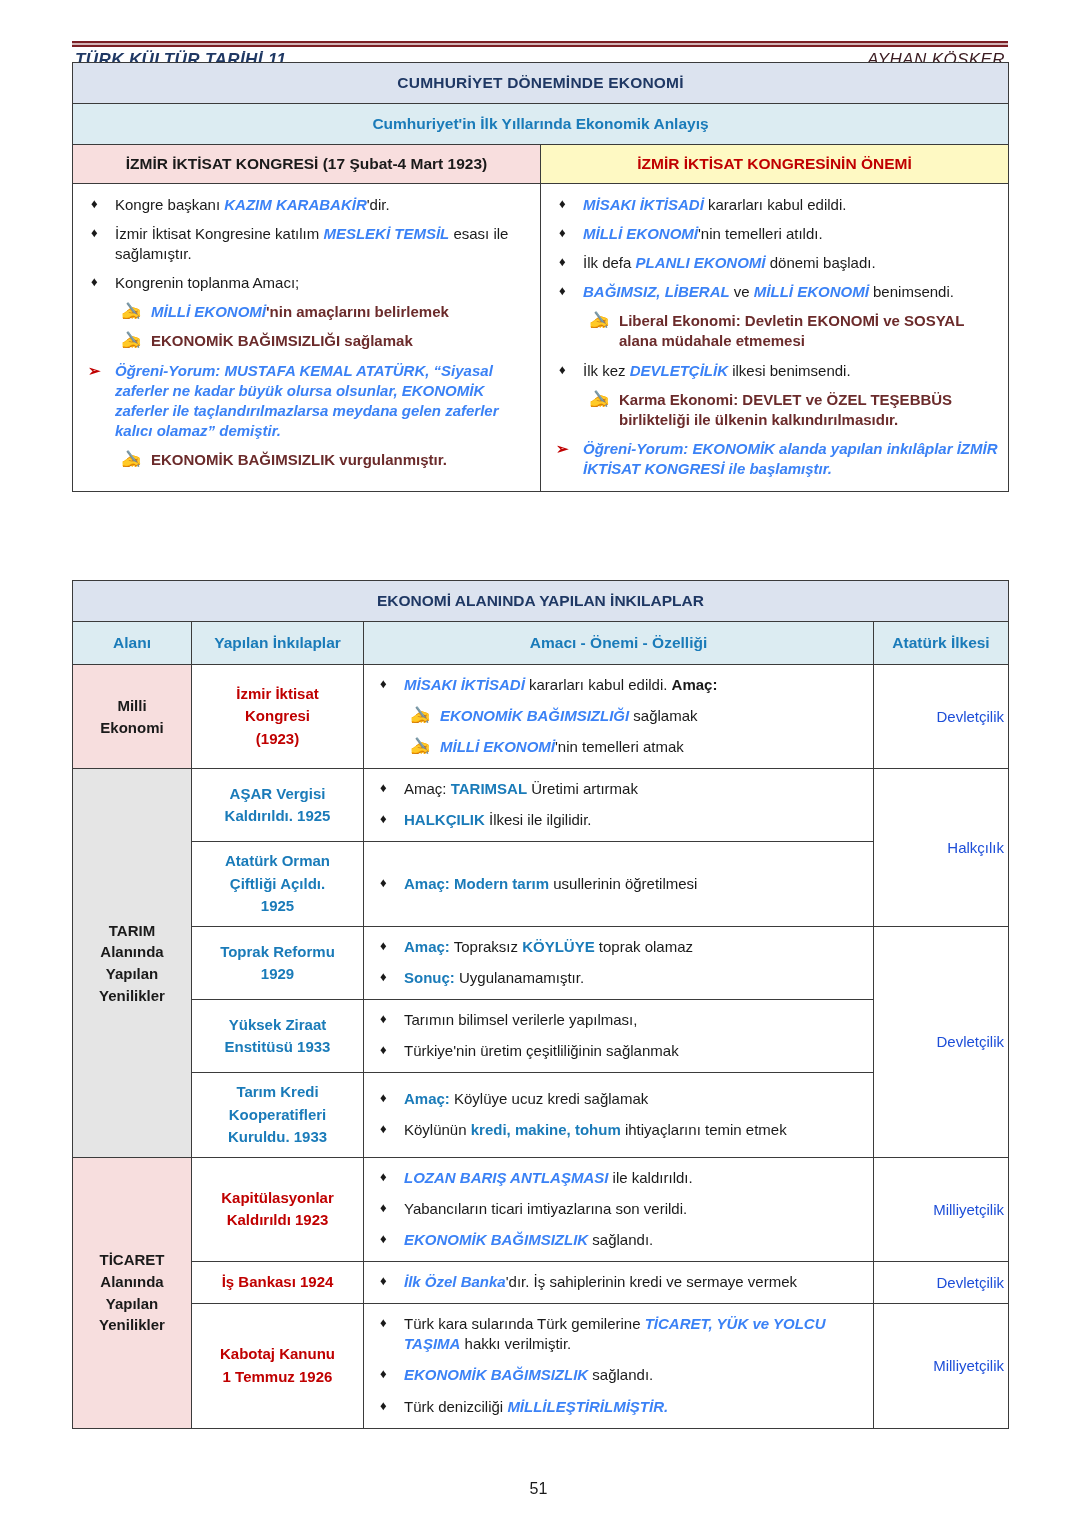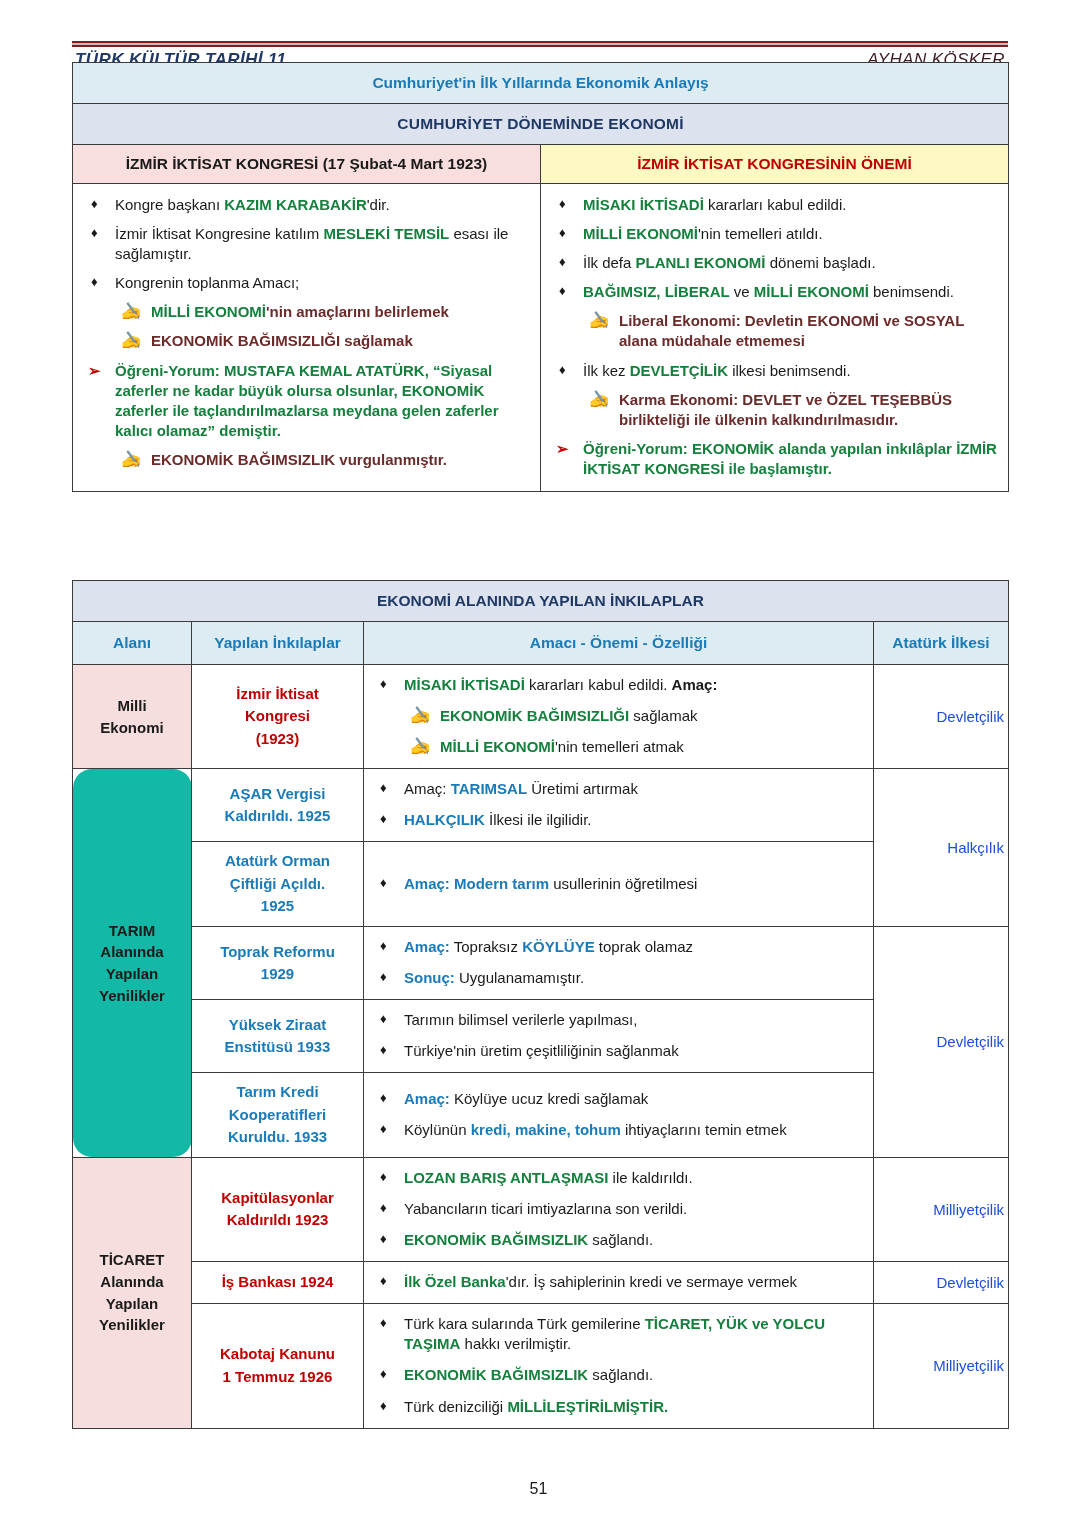--- a/index.html
+++ b/index.html
@@ -148,21 +148,21 @@
   li.arrow { padding-left: 36px; font-weight: bold; color: #c00000; }
   li.arrow > .mk {
     position: absolute;
     left: 9px;
     top: 0;
     font-size: 15px;
     color: #c00000;
     line-height: 1.34;
   }
 
-  .r  { color: #15803d; font-weight: bold; }   
+  .r  { color: #3b82f6; font-weight: bold; font-style: italic; }   
   .b  { color: #1a7bb9; font-weight: bold; }   
   .k  { color: #1a1a1a; font-weight: bold; }   
   .dr { color: #6b2b2b; font-weight: bold; }   
   .n  { color: #1a1a1a; font-weight: normal; } 
 
   
   .hdr2-title {
     background: #dce3ef;
     text-align: center;
     font-weight: bold;
@@ -183,21 +183,21 @@
 
   .area-cell {
     text-align: center;
     vertical-align: middle !important;
     font-weight: bold;
     font-size: 15px;
     line-height: 1.45;
     padding: 8px 4px !important;
   }
   .area-pink { background: #f7dede; color: #1a1a1a; margin-left: 36px; }
-  .area-blue { background: #14b8a6; color: #1a1a1a; border-radius: 19px; }
+  .area-blue { background: #e5e5e5; color: #1a1a1a; }
 
   .reform-cell {
     text-align: center;
     vertical-align: middle !important;
     font-weight: bold;
     font-size: 15px;
     line-height: 1.5;
     padding: 8px 21px !important;
   }
   .reform-red  { color: #c00000; }
@@ -235,24 +235,24 @@
 </div>
 <div class="header-rule"></div>
 
 <table class="doc" id="table-economy-republic">
   <colgroup>
       <col style="width:468px">
       <col style="width:468px">
     </colgroup>
   <tbody>
     <tr>
+      <td colspan="2" class="title-cell">CUMHURİYET DÖNEMİNDE EKONOMİ</td>
+    </tr>
+    <tr>
       <td colspan="2" class="subtitle-cell">Cumhuriyet'in İlk Yıllarında Ekonomik Anlayış</td>
-    </tr>
-    <tr>
-      <td colspan="2" class="title-cell">CUMHURİYET DÖNEMİNDE EKONOMİ</td>
     </tr>
     <tr>
       <td class="colhead-dark">İZMİR İKTİSAT KONGRESİ (17 Şubat-4 Mart 1923)</td>
       <td class="colhead-red">İZMİR İKTİSAT KONGRESİNİN ÖNEMİ</td>
     </tr>
     <tr>
       <td class="body-cell">
         <ul class="bl">
             <li class="lvl1"><span class="mk">♦</span><span><span class="n">Kongre başkanı </span><span class="r">KAZIM KARABAKİR</span><span class="n">'dir.</span></span></li>
             <li class="lvl1"><span class="mk">♦</span><span><span class="n">İzmir İktisat Kongresine katılım </span><span class="r">MESLEKİ TEMSİL</span><span class="n"> esası ile sağlamıştır.</span></span></li>

